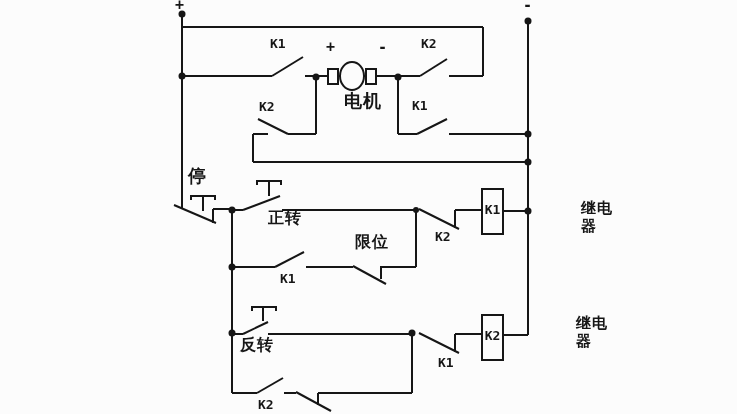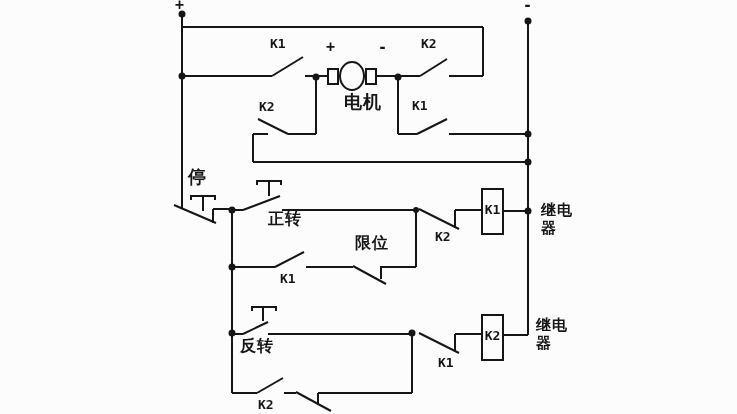--- a/index.html
+++ b/index.html
@@ -14,41 +14,42 @@
     overflow:hidden;
     font-family:"DejaVu Sans", sans-serif;
     color:var(--ink);
   }
   #stage svg{position:absolute;left:0;top:0;color:var(--ink);}
   .lbl{
     position:absolute;
     color:var(--ink);
     white-space:nowrap;
     line-height:1.05;
-    font-family:Liberation Serif, serif;
+    font-family:Liberation Mono, monospace;
   }
   .lbl.cjk{font-size:16px;font-weight:bold;letter-spacing:1px;}
   .lbl.cjk-big{font-size:18px;font-weight:bold;letter-spacing:1px;}
   .lbl.kid{
     font-family:"DejaVu Sans Mono", monospace;
     font-size:13px;font-weight:bold;letter-spacing:0px;
   }
   .lbl.term{
     font-family:"DejaVu Sans Mono", monospace;
     font-size:15px;font-weight:bold;
   }
   .lbl.coil{
     font-family:"DejaVu Sans Mono", monospace;
     font-size:13px;font-weight:bold;
     width:21px;text-align:center;
   }
   .lbl.relay{
     font-size:15px;font-weight:bold;
     width:40px;white-space:normal;word-break:break-all;line-height:1.2;
     letter-spacing:1px;
+    margin-left:40px;
   }
 </style>
 </head>
 <body>
 
 <div id="stage">
 
   <svg width="737" height="414" viewBox="0 0 737 414">
     <g stroke="currentColor" stroke-width="2" fill="none">
 

